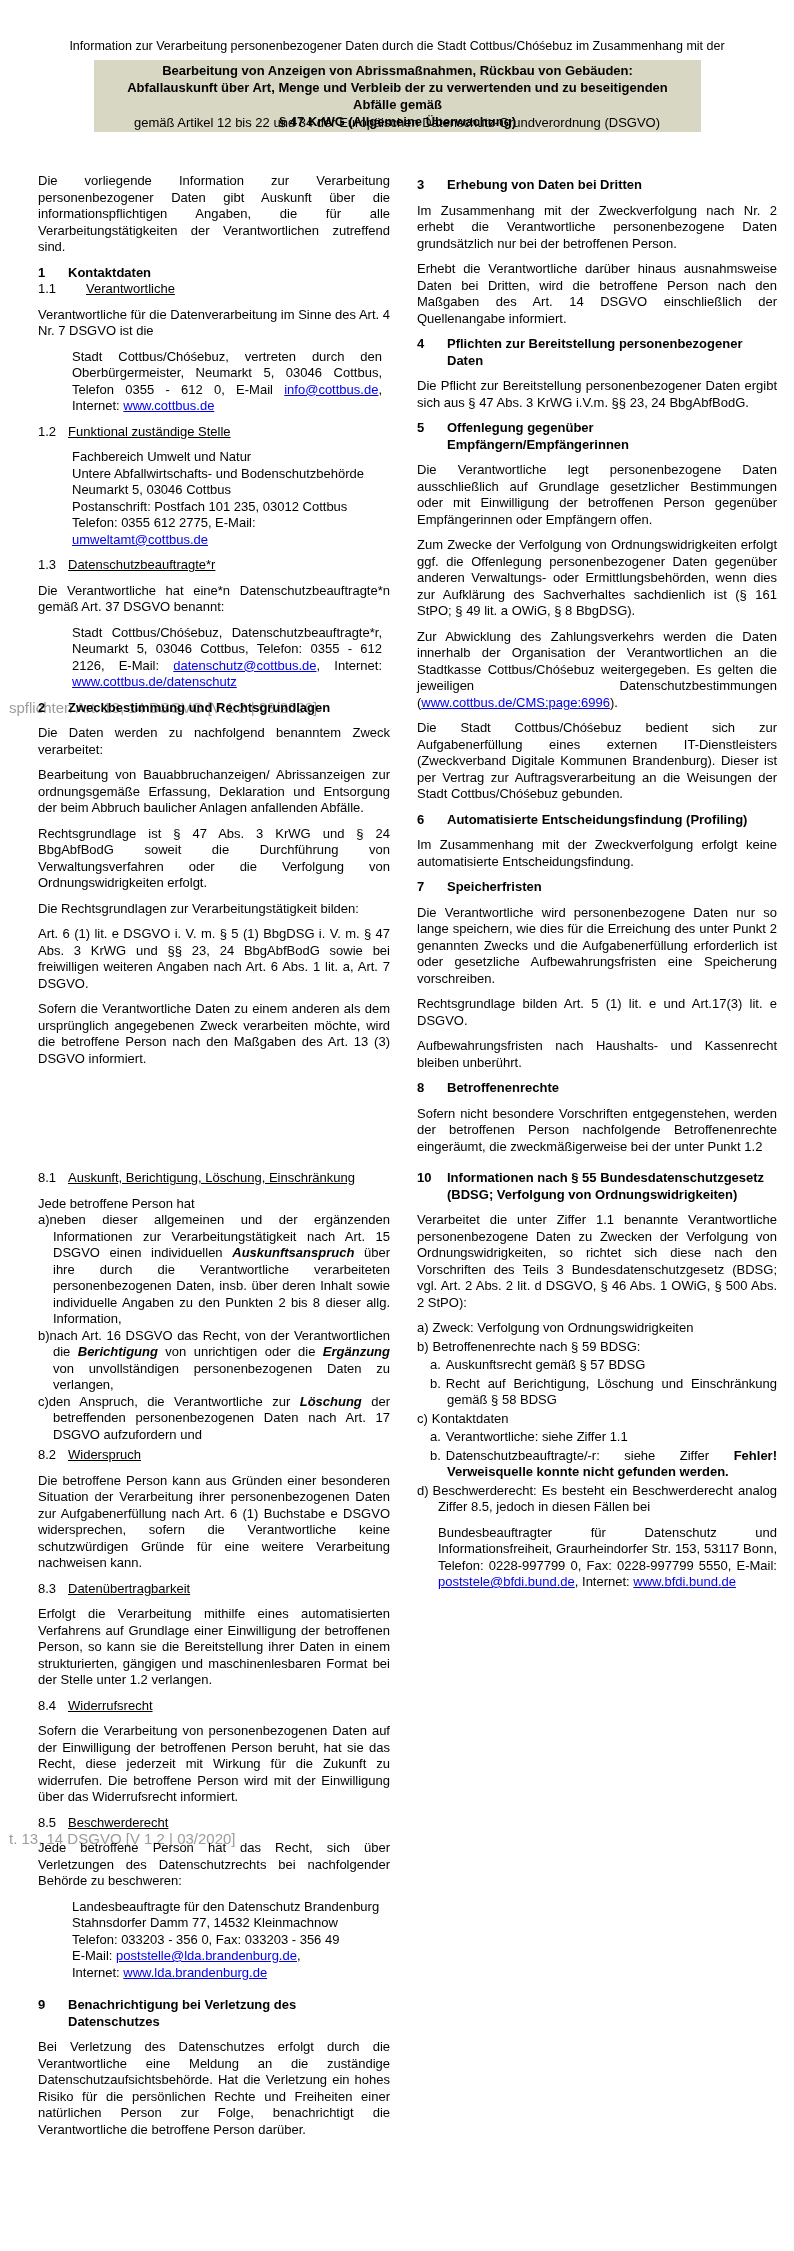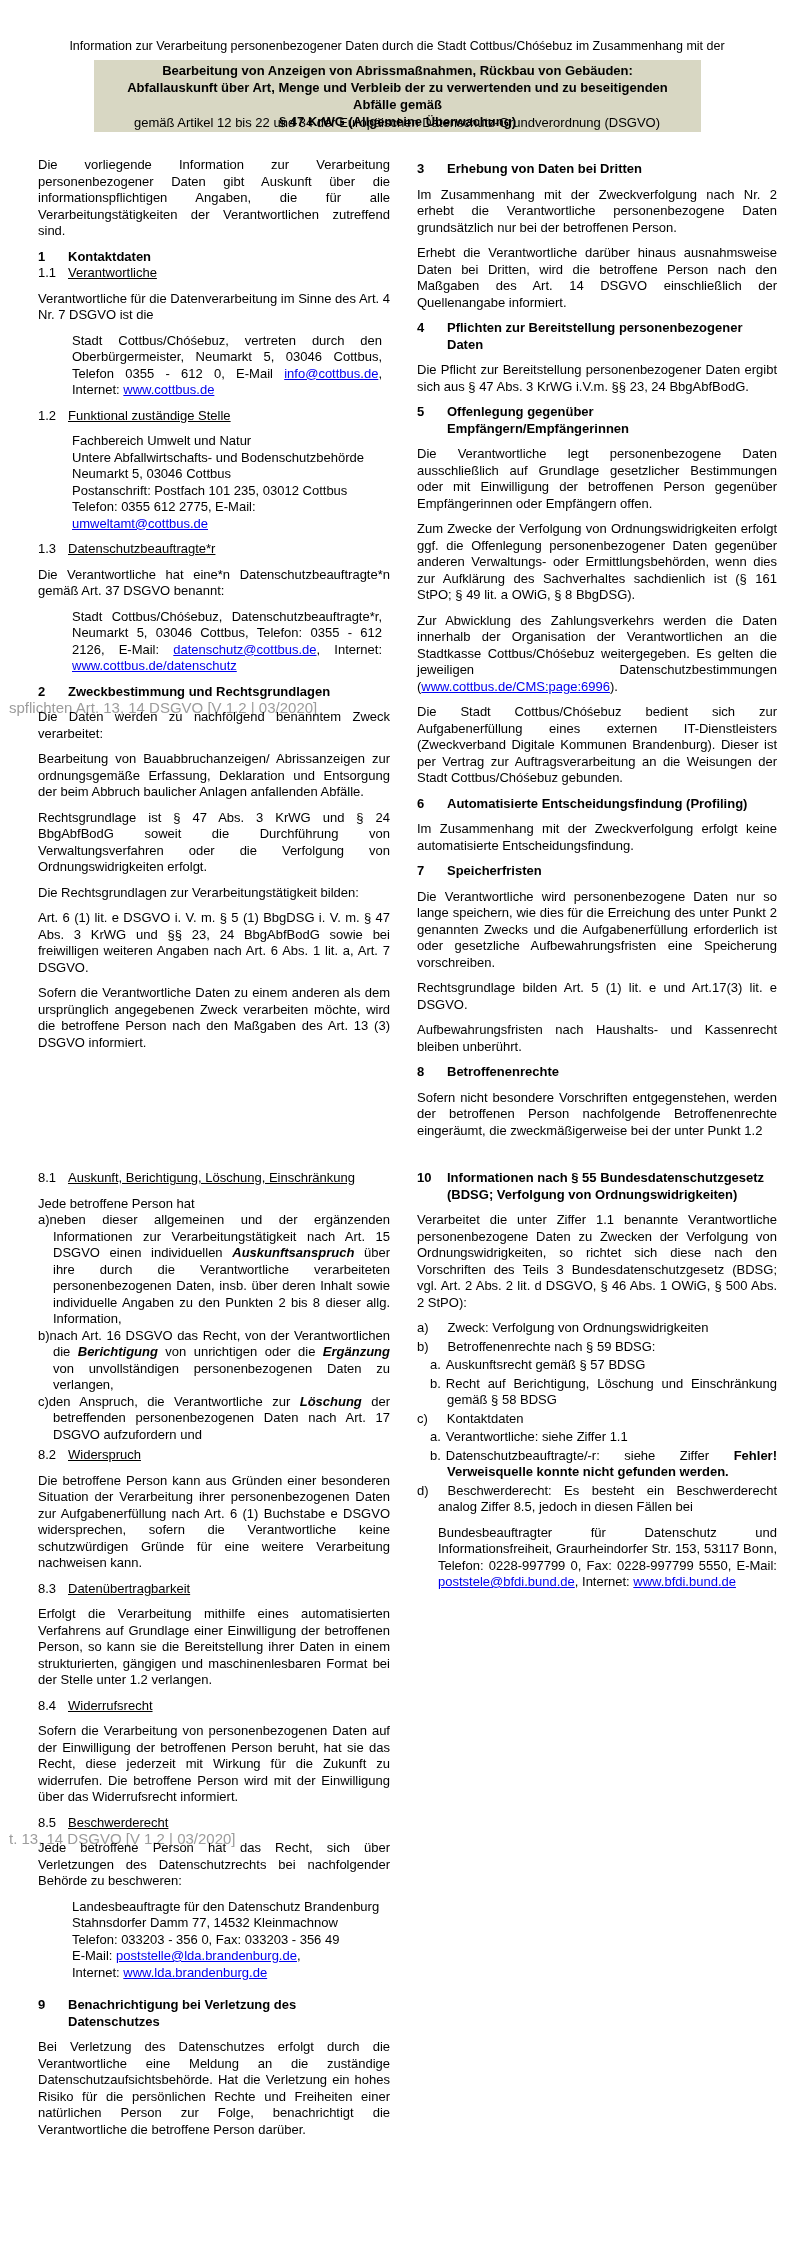--- a/index.html
+++ b/index.html
@@ -12,36 +12,36 @@
   #header-line { position:absolute; top:38px; left:0; width:794px; text-align:center; font-size:12.5px; }
   #title-box {
     position:absolute; top:60px; left:94px; width:607px;
     padding:2px 20px; text-align:center; font-weight:bold; line-height:17px;
   }
   #subtitle { position:absolute; top:115px; left:0; width:794px; text-align:center; }
   .wm { position:absolute; left:9px; font-size:15px; white-space:nowrap; line-height:13px; }
   #wm1 { top:701px; }
   #wm2 { top:1832px; }
   .cols { position:absolute; left:38px; width:739px; display:grid; grid-template-columns:352px 360px; column-gap:27px; }
-  #page1 { top:157px; }
+  #page1 { top:173px; }
   #page2 { top:1166px; }
   .para { margin:0 0 9px; text-align:justify; }
   .mb0 { margin-bottom:0 !important; }
-  .mt0 { margin-top:0 !important; }
+  .mt0 { margin-top:0 !important;gap:18px; }
   .h1 { display:flex; font-weight:bold; margin:4px 0 9px; text-align:left; }
   .h2 { display:flex; margin:4px 0 9px; text-align:left; }
   .num { flex:0 0 30px; }
   .h1 .t, .h2 .t { flex:1; }
   .h2 .t { text-decoration:underline; }
   .addr { margin:0 0 9px 34px; }
   .addr .line { text-align:left; }
   .addr-flow { margin:0 8px 9px 34px; text-align:justify; }
   .hang { padding-left:15px; text-indent:-15px; margin:0; text-align:justify; }
   .oli { padding-left:21px; text-indent:-21px; margin:0 0 2px; text-align:justify; }
-  .oli .txt { margin-left:19px; }
+  .oli .txt { margin-left:4px; }
   .oli2 { margin:0 0 2px 13px; padding-left:17px; text-indent:-17px; text-align:justify; }
   .oli2 .txt { margin-left:5px; }
   .last { margin-bottom:9px; }
   .bi { font-weight:bold; font-style:italic; }
   .b { font-weight:bold; }
   .link { text-decoration:underline; cursor:pointer; }
 </style>
 <style>.link{color:#0000ee} #title-box{background:#d8d7c3} .wm{color:#9c9c9c}</style></head>
 <body>
 

